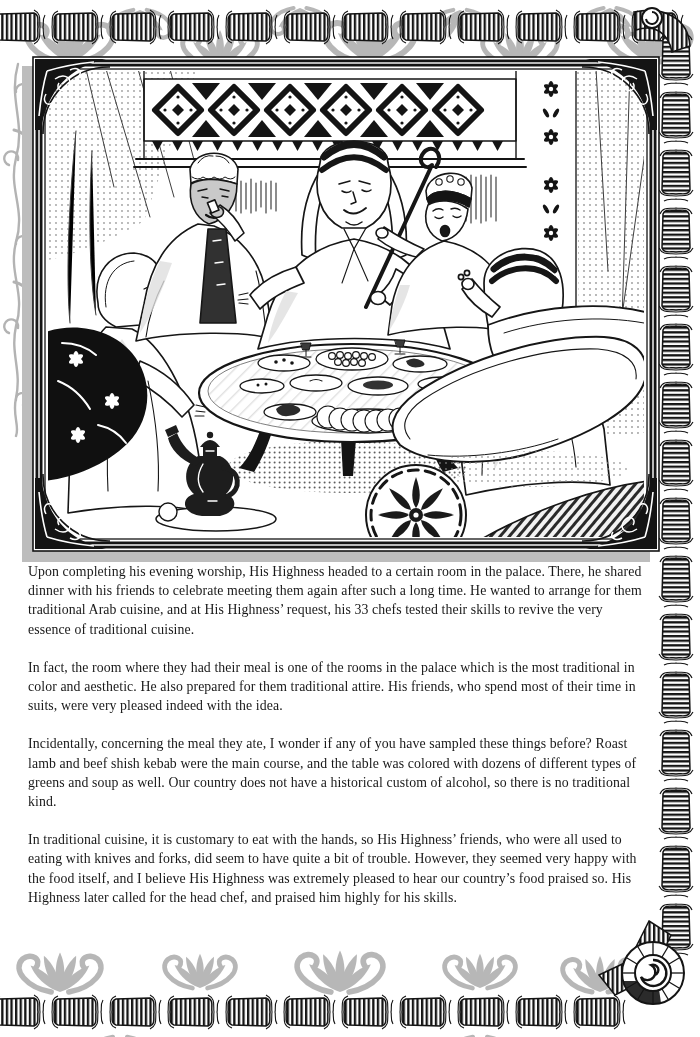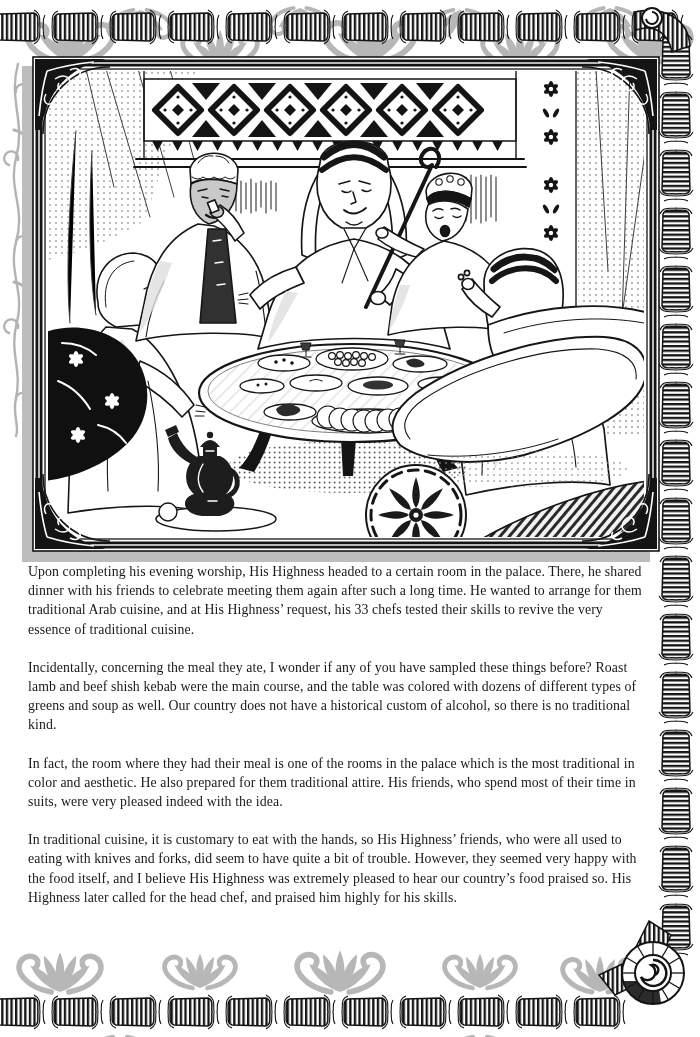--- a/index.html
+++ b/index.html
@@ -533,18 +533,18 @@
 
       <use href="#fcorner"></use>
       <use href="#fcorner" transform="translate(628,0) scale(-1,1)"></use>
       <use href="#fcorner" transform="translate(0,496) scale(1,-1)"></use>
       <use href="#fcorner" transform="translate(628,496) scale(-1,-1)"></use>
     </g>
   </svg>
 
   <main class="text-block">
     <p>Upon completing his evening worship, His Highness headed to a certain room in the palace. There, he shared dinner with his friends to celebrate meeting them again after such a long time. He wanted to arrange for them traditional Arab cuisine, and at His Highness’ request, his 33 chefs tested their skills to revive the very essence of traditional cuisine.</p>
+    <p>In fact, the room where they had their meal is one of the rooms in the palace which is the most traditional in color and aesthetic. He also prepared for them traditional attire. His friends, who spend most of their time in suits, were very pleased indeed with the idea.</p>
     <p>Incidentally, concerning the meal they ate, I wonder if any of you have sampled these things before? Roast lamb and beef shish kebab were the main course, and the table was colored with dozens of different types of greens and soup as well. Our country does not have a historical custom of alcohol, so there is no traditional kind.</p>
-    <p>In fact, the room where they had their meal is one of the rooms in the palace which is the most traditional in color and aesthetic. He also prepared for them traditional attire. His friends, who spend most of their time in suits, were very pleased indeed with the idea.</p>
     <p>In traditional cuisine, it is customary to eat with the hands, so His Highness’ friends, who were all used to eating with knives and forks, did seem to have quite a bit of trouble. However, they seemed very happy with the food itself, and I believe His Highness was extremely pleased to hear our country’s food praised so. His Highness later called for the head chef, and praised him highly for his skills.</p>
   </main>
 
 </div>
 
 </body></html>

